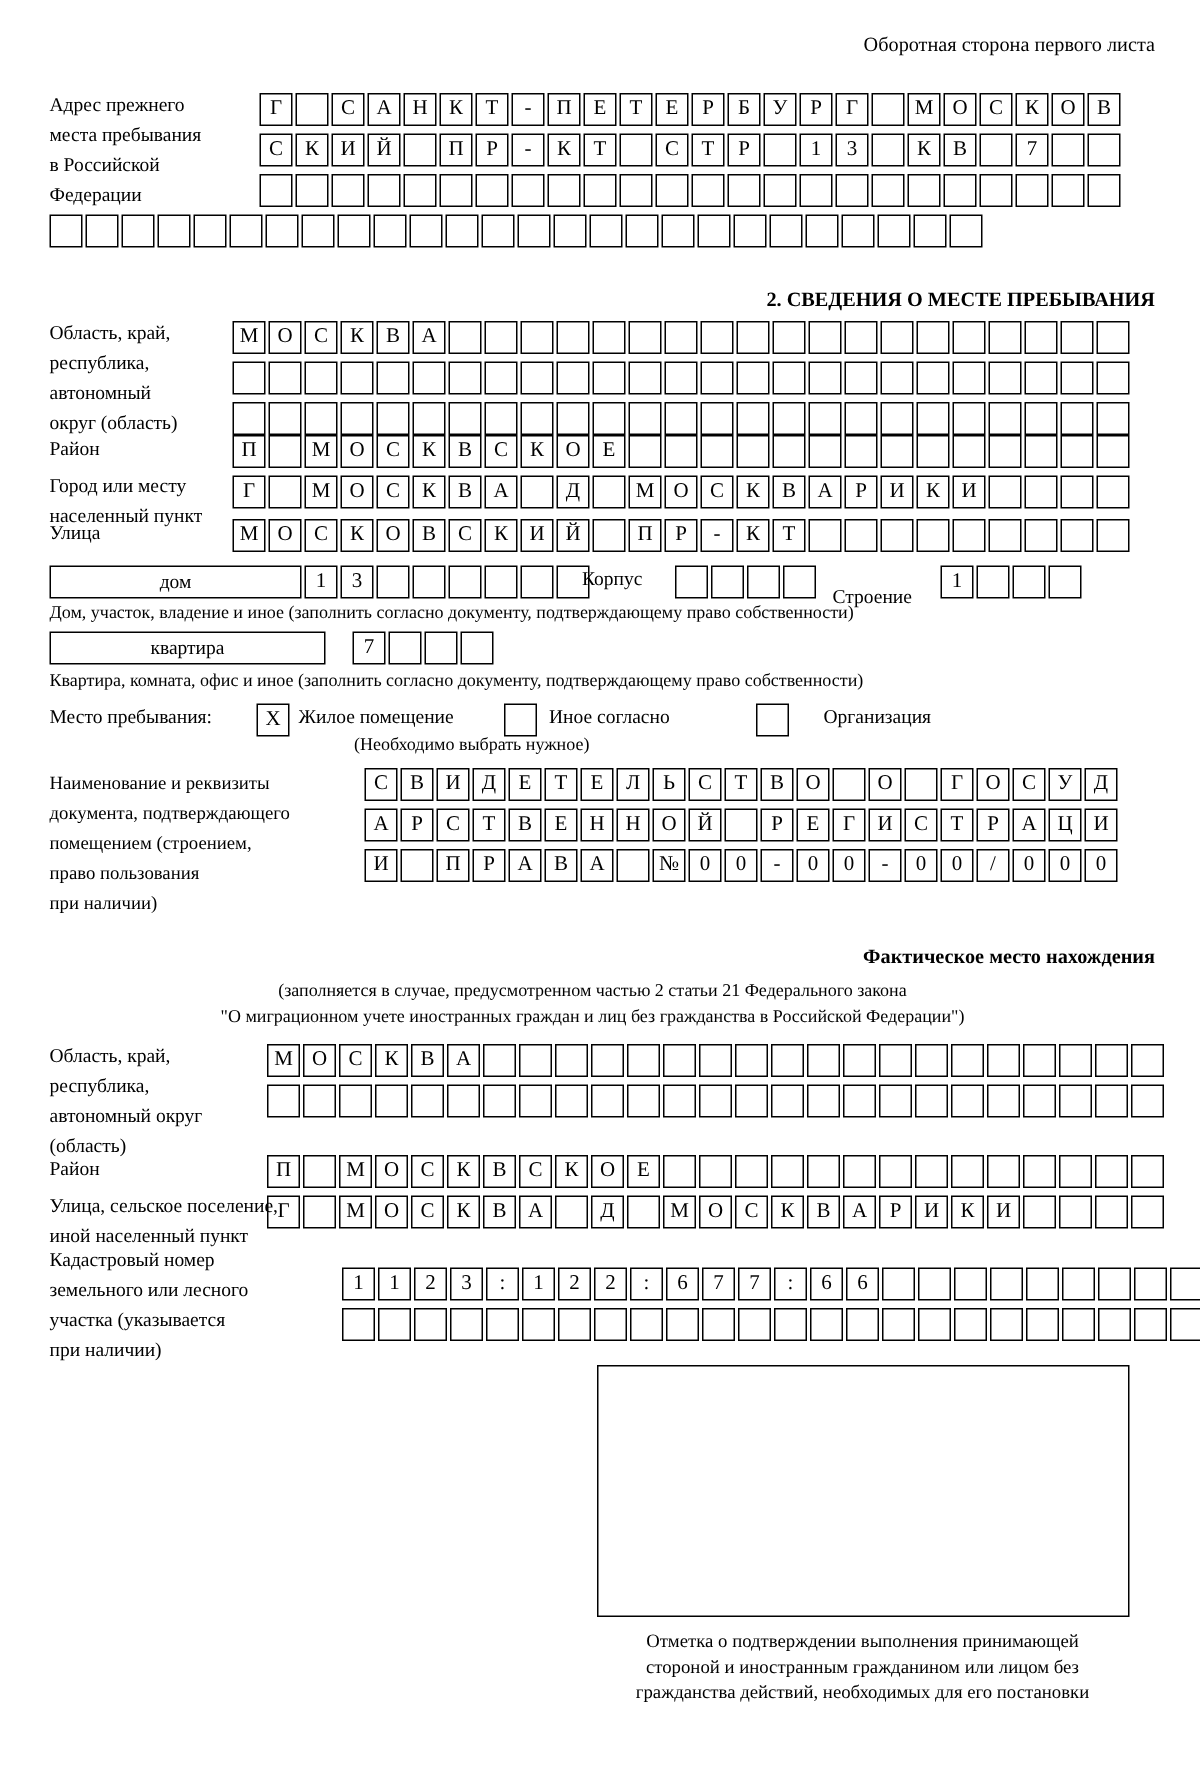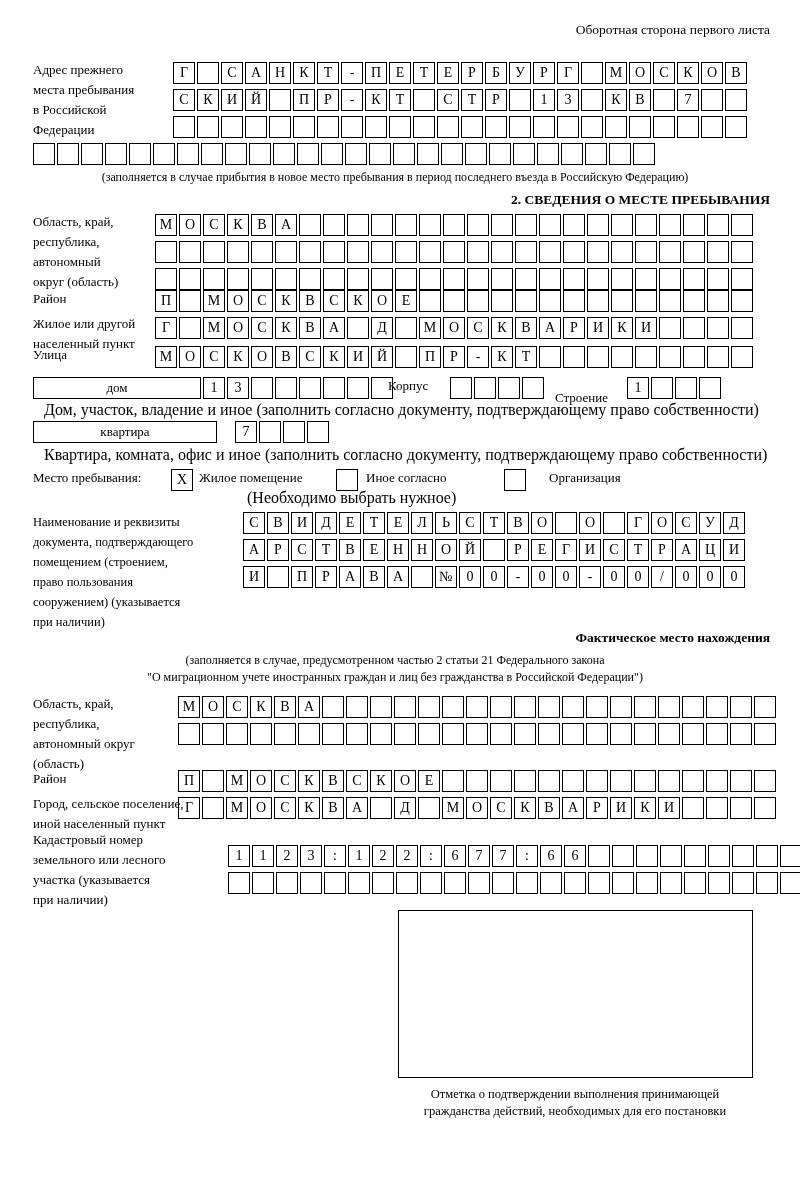--- a/index.html
+++ b/index.html
@@ -51,21 +51,21 @@
 
   .section-title {
     font-weight: bold;
     font-size: 13.5px;
     text-align: right;
   }
   .note {
     font-size: 12px;
     text-align: center;
   }
-  .note-left { font-size: 16px; margin-left: 11px; }
+  .note-left { font-size: 12px; }
 
   .boxline {
     border: 1px solid #000;
     box-sizing: border-box;
     height: 22px;
     line-height: 20px;
     text-align: center;
     font-size: 13px;
   }
   .sqbox {
@@ -203,21 +203,20 @@
       <div class="cell"></div>
       <div class="cell"></div>
       <div class="cell"></div>
       <div class="cell"></div>
       <div class="cell"></div>
       <div class="cell"></div>
       <div class="cell"></div>
       <div class="cell last"></div>
     </div>
 
-  <div class="abs note" style="top:170px; left:0; width:790px;">(заполняется в случае прибытия в новое место пребывания в период последнего въезда в Российскую Федерацию)</div>
 
   <div class="abs section-title" style="top:192px; left:0; width:770px;">2. СВЕДЕНИЯ О МЕСТЕ ПРЕБЫВАНИЯ</div>
 
   <div class="abs label lbl-multi" style="top:212px; left:33px; width:145px;">
     <div>Область, край,</div>
     <div>республика,</div>
     <div>автономный</div>
     <div>округ (область)</div>
   </div>
   <div class="abs cells" id="s2-region-0" style="top:214px; left:155px;">
@@ -325,21 +324,21 @@
       <div class="cell"></div>
       <div class="cell"></div>
       <div class="cell"></div>
       <div class="cell"></div>
       <div class="cell"></div>
       <div class="cell"></div>
       <div class="cell last"></div>
     </div>
 
   <div class="abs label lbl-multi" style="top:314px; left:33px; width:130px;">
-    <div>Жилое или другой</div>
+    <div>Город или месту</div>
     <div>населенный пункт</div>
   </div>
   <div class="abs cells" id="s2-city" style="top:317px; left:155px;">
       <div class="cell">Г</div>
       <div class="cell"></div>
       <div class="cell">М</div>
       <div class="cell">О</div>
       <div class="cell">С</div>
       <div class="cell">К</div>
       <div class="cell">В</div>
@@ -436,21 +435,20 @@
   <div class="abs label" style="top:467px; left:366px;">Иное согласно</div>
   <div class="abs sqbox" style="top:469px; left:504px;"></div>
   <div class="abs label" style="top:467px; left:549px;">Организация</div>
   <div class="abs note-left" style="top:489px; left:236px;">(Необходимо выбрать нужное)</div>
 
   <div class="abs label lbl-multi label-sm" style="top:512px; left:33px; width:205px;">
     <div>Наименование и реквизиты</div>
     <div>документа, подтверждающего</div>
     <div>помещением (строением,</div>
     <div>право пользования</div>
-    <div>сооружением) (указывается</div>
     <div>при наличии)</div>
   </div>
   <div class="abs cells" id="s2-doc-0" style="top:512px; left:243px;">
       <div class="cell">С</div>
       <div class="cell">В</div>
       <div class="cell">И</div>
       <div class="cell">Д</div>
       <div class="cell">Е</div>
       <div class="cell">Т</div>
       <div class="cell">Е</div>
@@ -604,21 +602,21 @@
       <div class="cell"></div>
       <div class="cell"></div>
       <div class="cell"></div>
       <div class="cell"></div>
       <div class="cell"></div>
       <div class="cell"></div>
       <div class="cell last"></div>
     </div>
 
   <div class="abs label lbl-multi" style="top:794px; left:33px; width:180px;">
-    <div>Город, сельское поселение,</div>
+    <div>Улица, сельское поселение,</div>
     <div>иной населенный пункт</div>
   </div>
   <div class="abs cells" id="al-city" style="top:797px; left:178px;">
       <div class="cell">Г</div>
       <div class="cell"></div>
       <div class="cell">М</div>
       <div class="cell">О</div>
       <div class="cell">С</div>
       <div class="cell">К</div>
       <div class="cell">В</div>
@@ -697,16 +695,17 @@
       <div class="cell"></div>
       <div class="cell"></div>
       <div class="cell"></div>
       <div class="cell"></div>
       <div class="cell"></div>
     </div>
 
   <div class="abs bigbox" style="top:910px; left:398px; width:355px; height:168px;"></div>
   <div class="abs foot" style="top:1086px; left:380px; width:390px;">
     <div>Отметка о подтверждении выполнения принимающей</div>
+    <div>стороной и иностранным гражданином или лицом без</div>
     <div>гражданства действий, необходимых для его постановки</div>
   </div>
 
 </div>
 
 </body></html>

